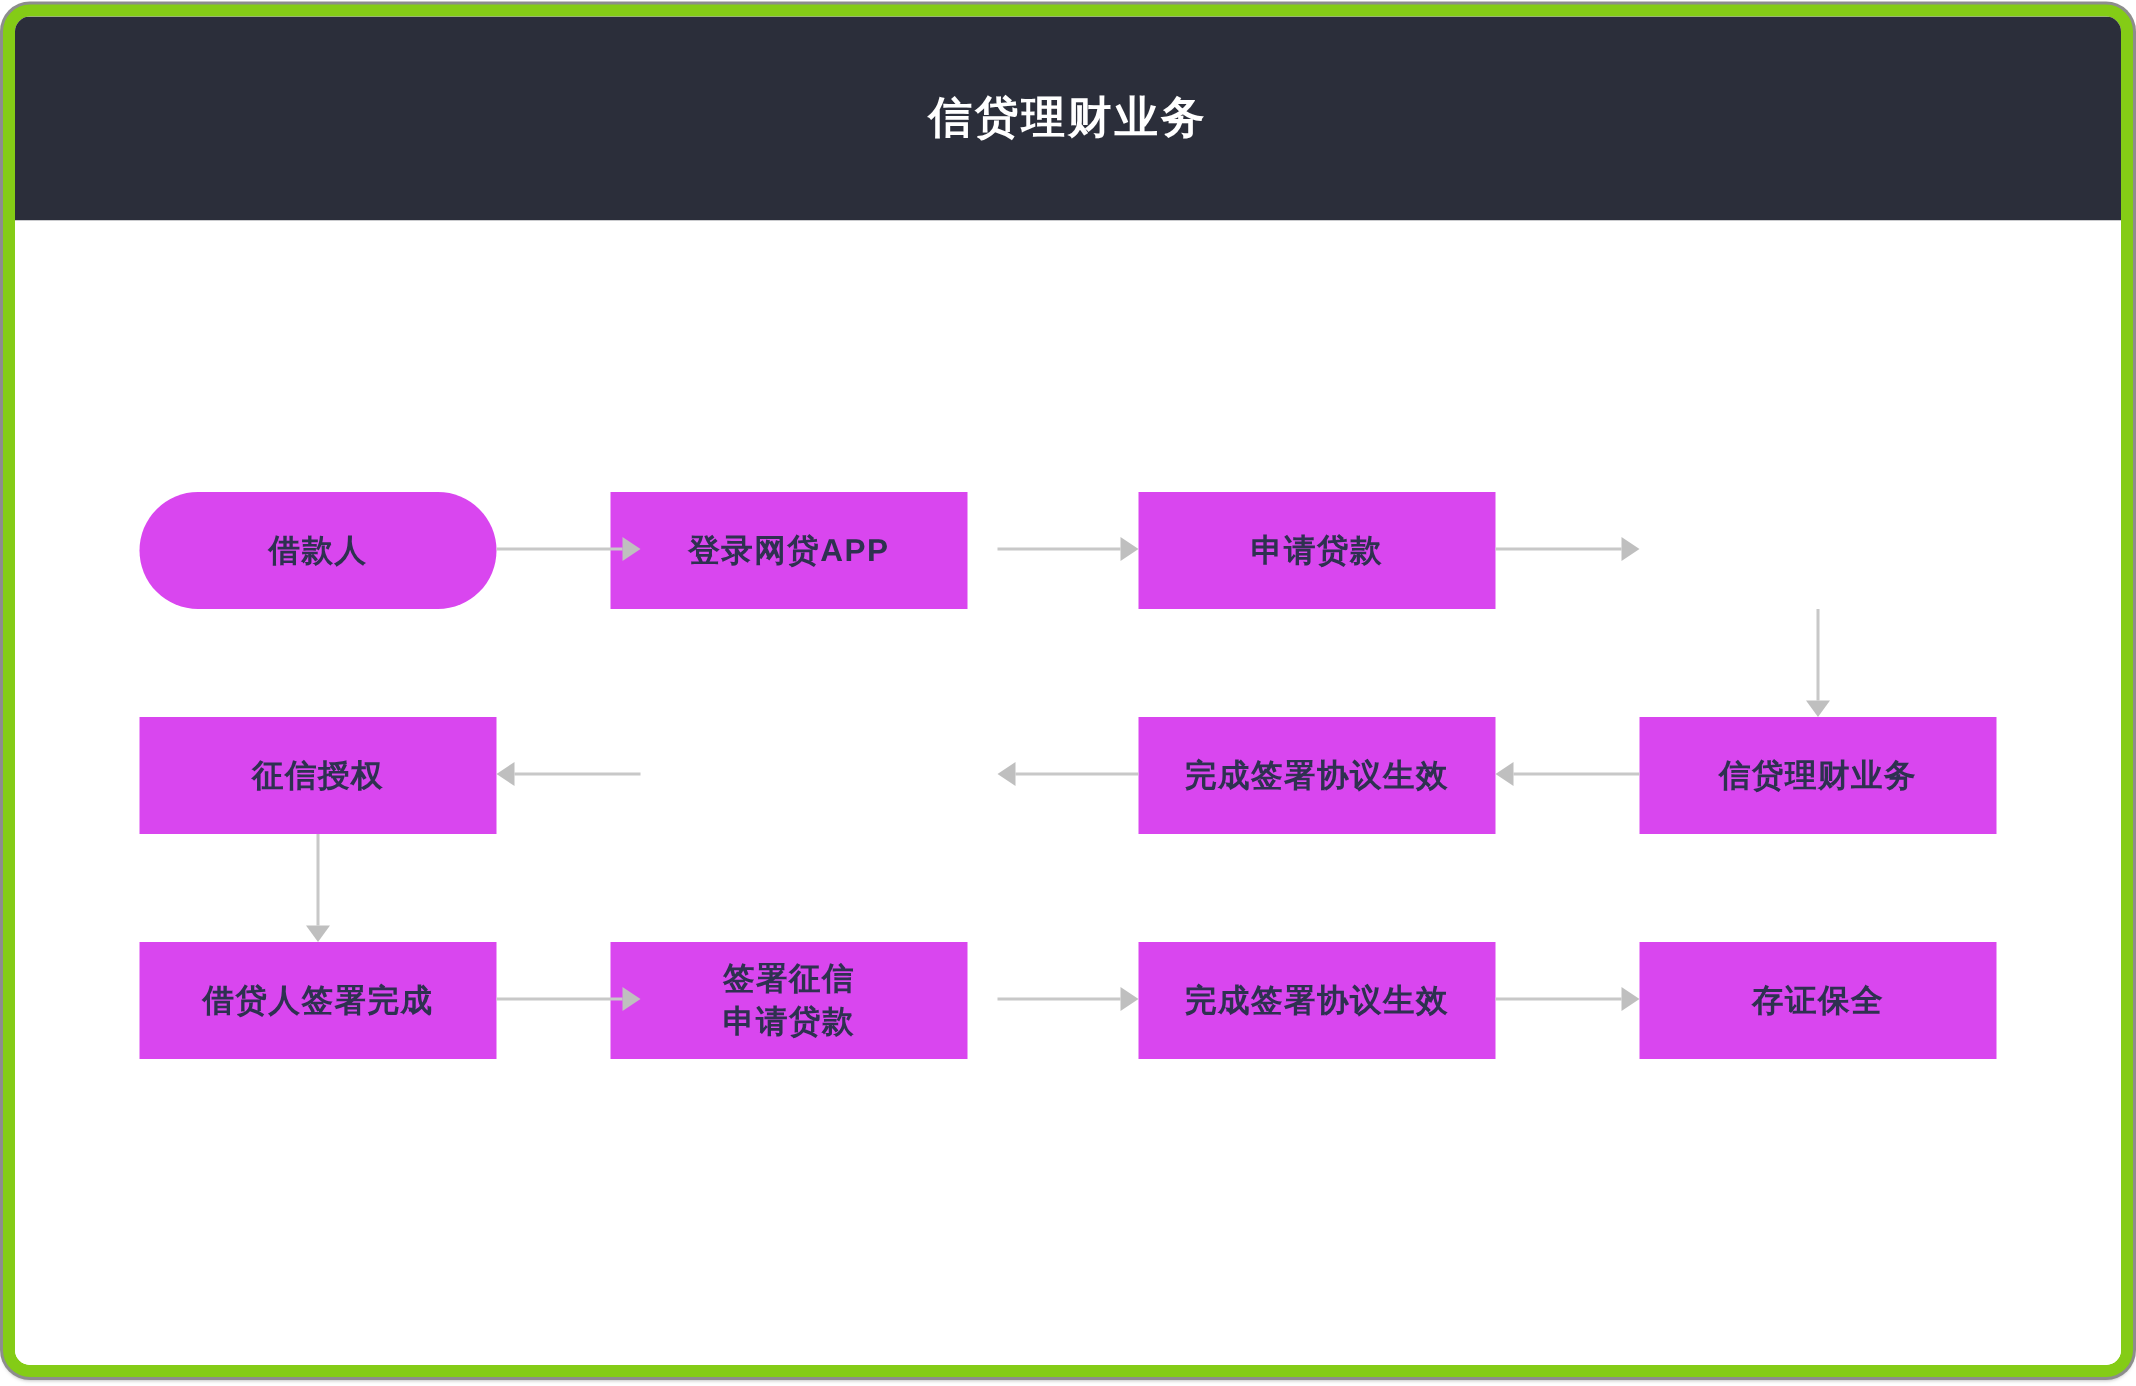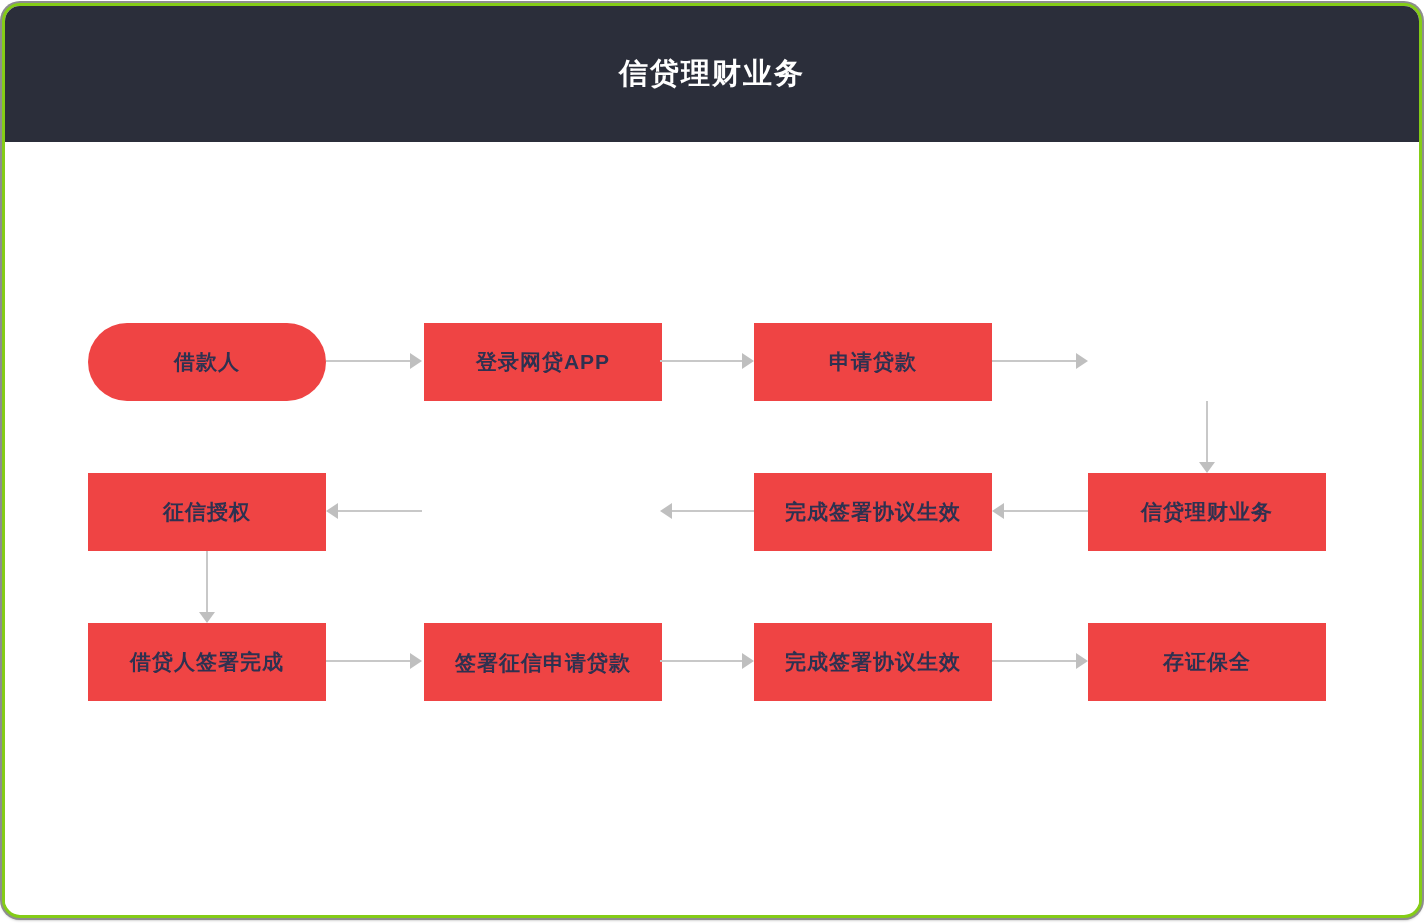--- a/index.html
+++ b/index.html
@@ -1,48 +1,48 @@
 <!DOCTYPE html>
 <html><head>
 <meta charset="utf-8">
 <style>
   * { margin:0; padding:0; box-sizing:border-box; }
   html,body { width:1424px; height:924px; overflow:hidden; background:#ffffff;
               font-family:"Liberation Sans","DejaVu Sans",sans-serif; }
 
   .card {
     position:absolute; left:2px; top:3px; width:1420px; height:915px;
-    border:3px solid #84cc16; border-radius:18px; background:#ffffff;
+    border:8px solid #84cc16; border-radius:18px; background:#ffffff;
     overflow:hidden;
     box-shadow:0 0 0 2px #8d8d8d, 0 2px 3px rgba(0,0,0,0.35);
   }
   .card-header {
     height:136px; background:#2b2e3a;
     display:flex; align-items:center; justify-content:center;
   }
   .title {
     color:#ffffff; font-size:29px; font-weight:600; letter-spacing:2px;
   }
   .card-body {
     position:relative; height:763px; background:#ffffff;
   }
 
   .node {
     position:absolute; width:238px; height:78px;
-    background:#ef4444; color:#2e3150;
+    background:#d946ef; color:#2e3150;
     display:flex; align-items:center; justify-content:center;
     font-size:21px; font-weight:600; letter-spacing:1px;
     text-align:right;
   }
   .node--pill { border-radius:39px; }
-  .node--twoline { flex-direction:row; line-height:29px; }
+  .node--twoline { flex-direction:column; line-height:29px; }
 
   
   .r1 { top:181px; } .r2 { top:331px; } .r3 { top:481px; }
-  .c1 { left:83px; } .c2 { left:419px; } .c3 { left:749px; } .c4 { left:1083px; }
+  .c1 { left:83px; } .c2 { left:397px; } .c3 { left:749px; } .c4 { left:1083px; }
 
   .arr { position:absolute; background:#c8c8c8; }
   .arr-h { height:2px; }
   .arr-v { width:2px; }
   .arr-right::after {
     content:""; position:absolute; right:-12px; top:-7px;
     border-left:12px solid #bfbfbf;
     border-top:8px solid transparent; border-bottom:8px solid transparent;
   }
   .arr-left::after {

